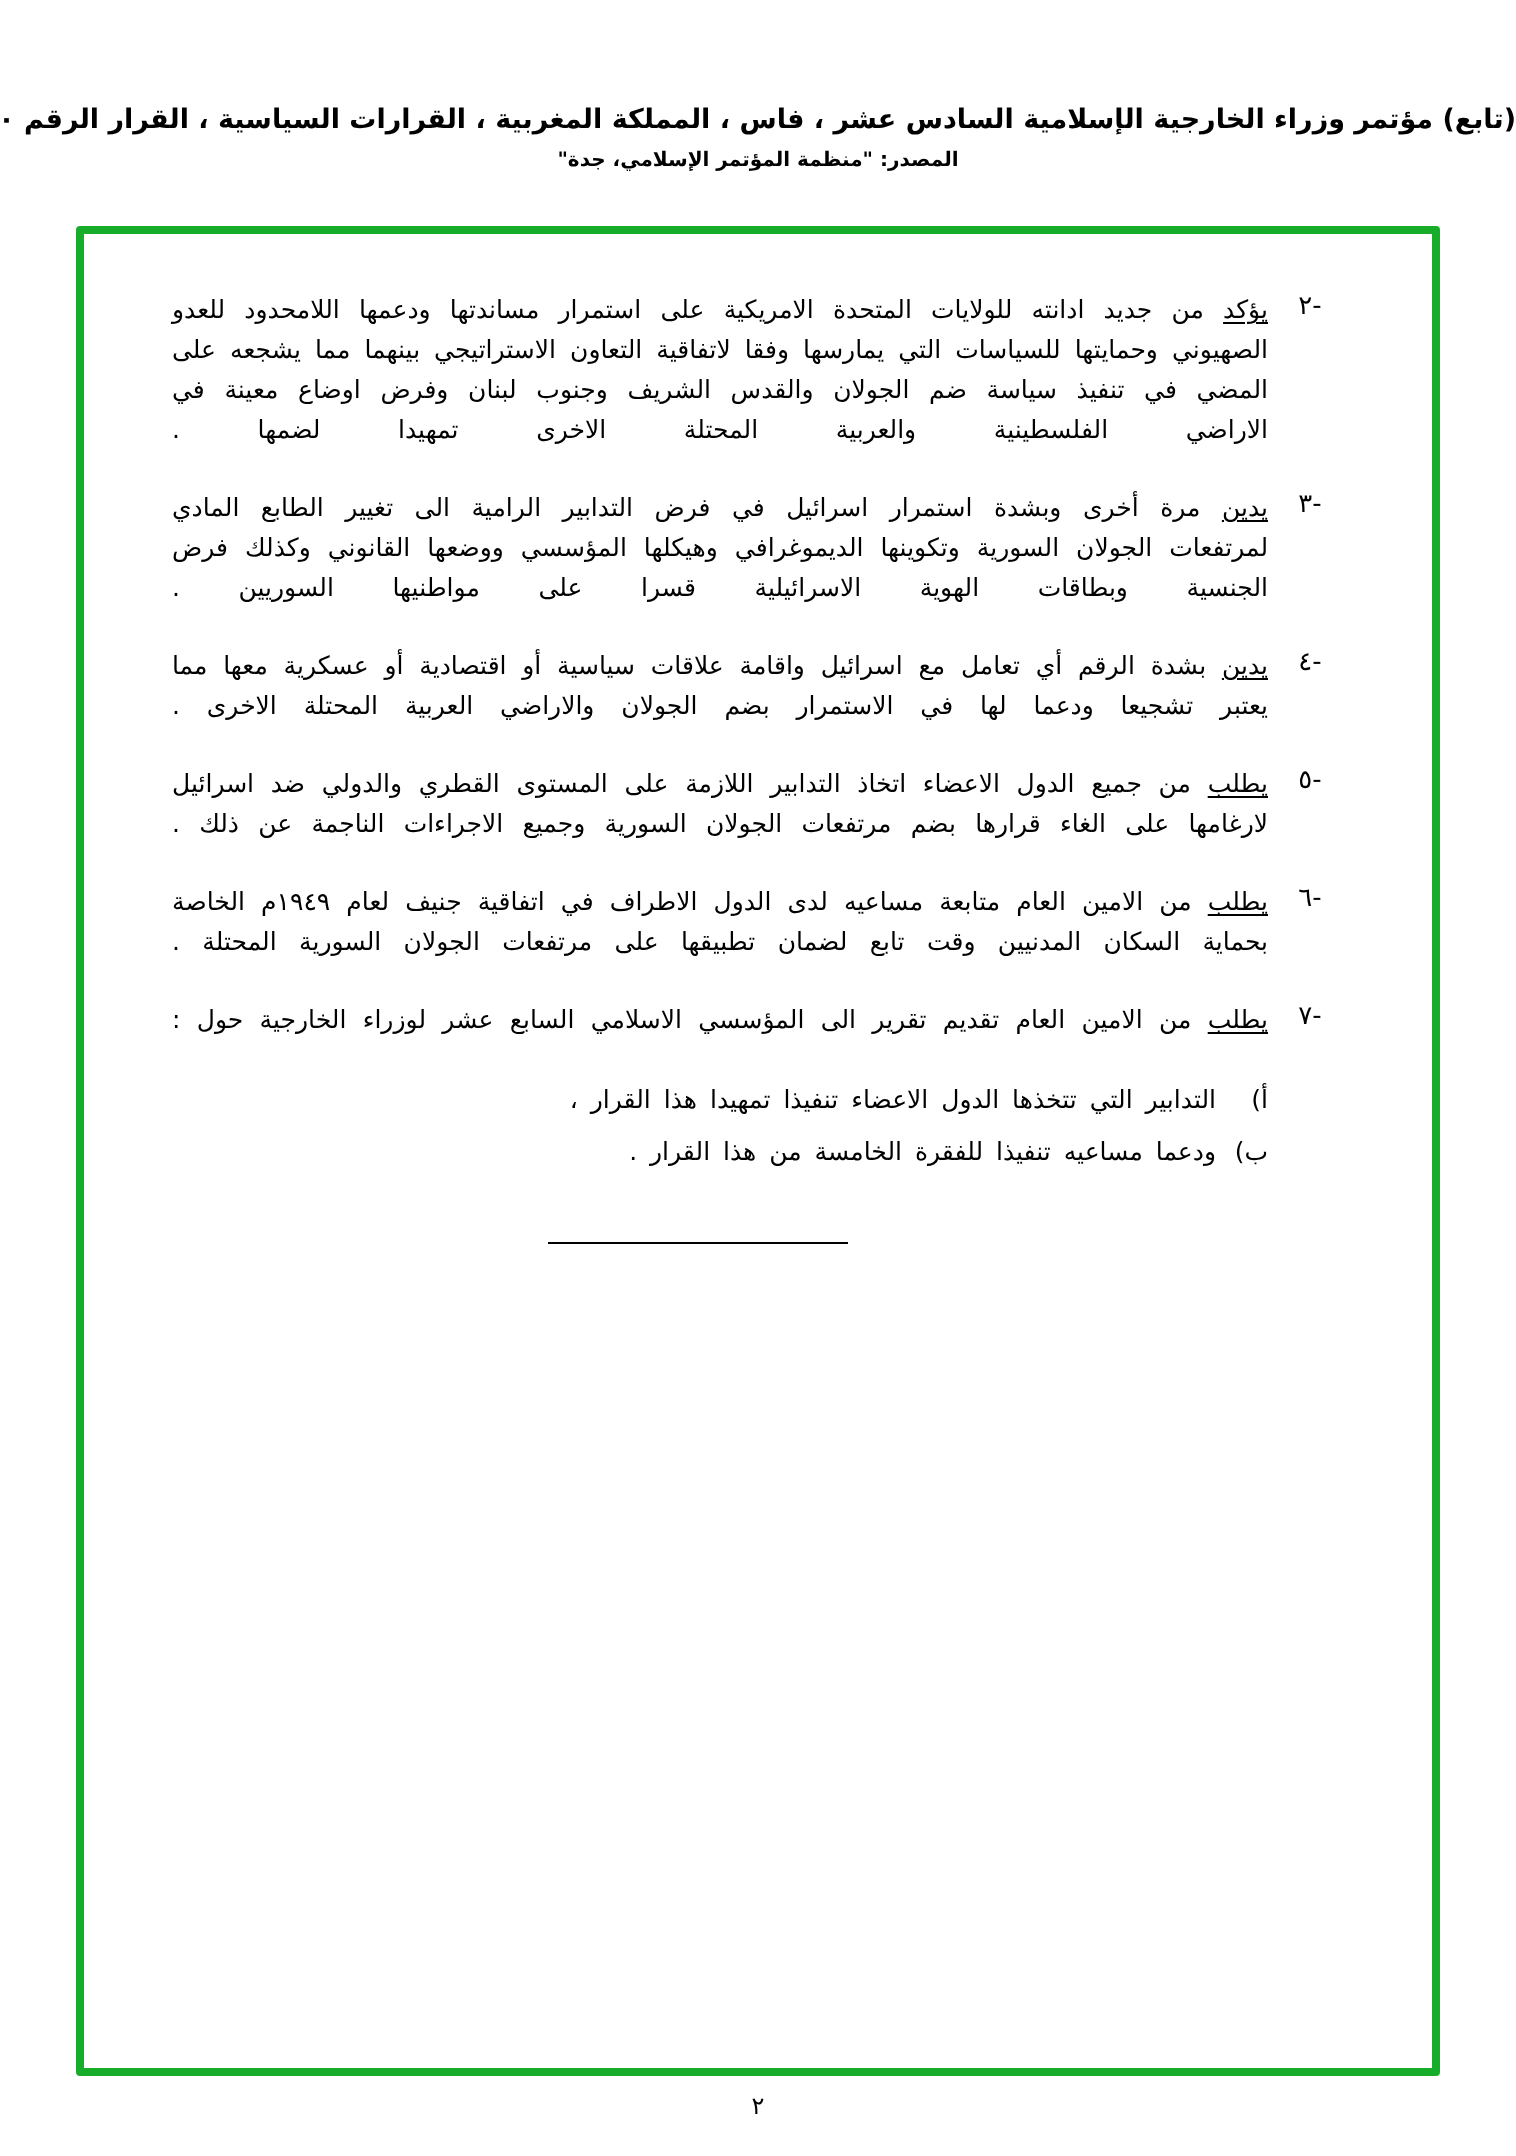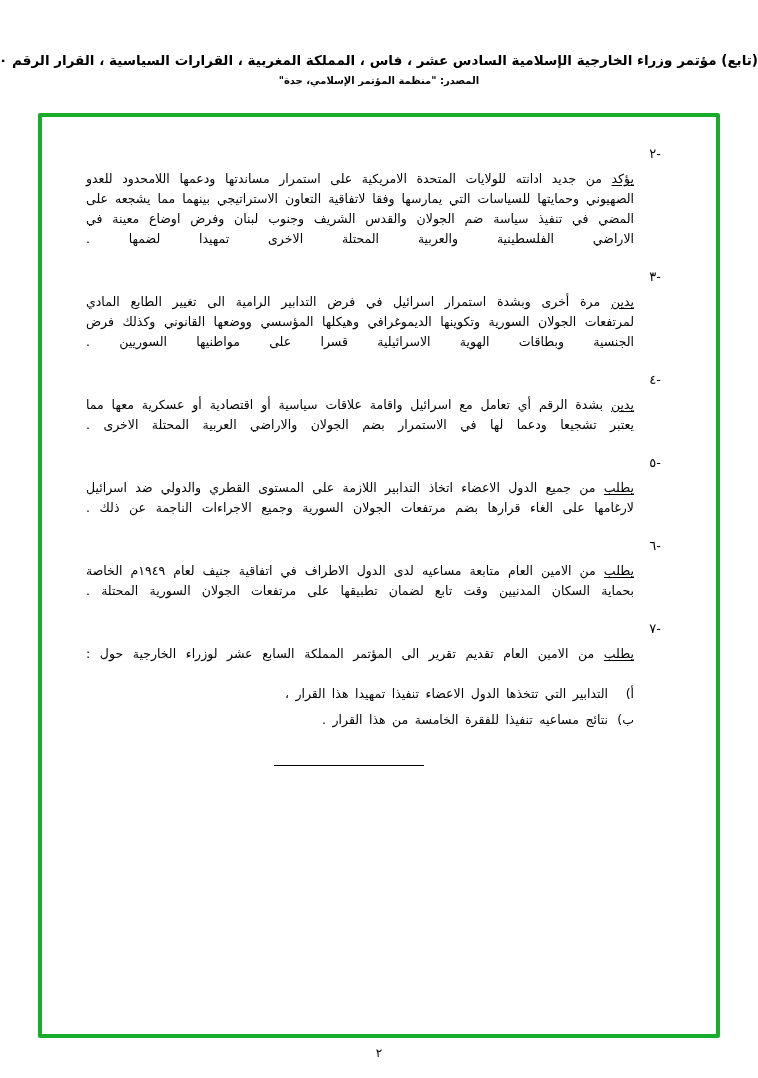--- a/index.html
+++ b/index.html
@@ -77,21 +77,20 @@
   .clause-body {
     flex: 1 1 auto;
     font-size: 12.5px;
     line-height: 20px;
     text-align: justify;
     text-align-last: justify;
     direction: rtl;
     word-spacing: 2.5px;
     letter-spacing: 0.6px;
     padding-left: 4px;
-    margin-top: 24px;
   }
   .clause-body .verb {
     text-decoration: underline;
     text-underline-offset: 2px;
   }
   .sub-list {
     margin-top: 18px;
     padding-right: 42px;
   }
   .sub-item {
@@ -160,31 +159,31 @@
         <div class="clause-body"><span class="verb">يطلب</span><span> من جميع الدول الاعضاء اتخاذ التدابير اللازمة على المستوى القطري والدولي ضد اسرائيل لارغامها على الغاء قرارها بضم مرتفعات الجولان السورية وجميع الاجراءات الناجمة عن ذلك .</span></div>
       </div>
 
       <div class="clause">
         <div class="clause-num">-٦</div>
         <div class="clause-body"><span class="verb">يطلب</span><span> من الامين العام متابعة مساعيه لدى الدول الاطراف في اتفاقية جنيف لعام ١٩٤٩م الخاصة بحماية السكان المدنيين وقت تابع لضمان تطبيقها على مرتفعات الجولان السورية المحتلة .</span></div>
       </div>
 
       <div class="clause">
         <div class="clause-num">-٧</div>
-        <div class="clause-body"><span class="verb">يطلب</span><span> من الامين العام تقديم تقرير الى المؤتمر المملكة السابع عشر لوزراء الخارجية حول :</span></div>
+        <div class="clause-body"><span class="verb">يطلب</span><span> من الامين العام تقديم تقرير الى المؤسسي الاسلامي السابع عشر لوزراء الخارجية حول :</span></div>
       </div>
 
       <div class="sub-list">
         <div class="sub-item">
           <div class="sub-label">أ)</div>
           <div class="sub-text">التدابير التي تتخذها الدول الاعضاء تنفيذا تمهيدا هذا القرار ،</div>
         </div>
         <div class="sub-item">
           <div class="sub-label">ب)</div>
-          <div class="sub-text">نتائج مساعيه تنفيذا للفقرة الخامسة من هذا القرار .</div>
+          <div class="sub-text">ودعما مساعيه تنفيذا للفقرة الخامسة من هذا القرار .</div>
         </div>
       </div>
 
       <div class="rule"></div>
 
     </div>
   </div>
 
   <div class="footer">
     <span>٢</span>

